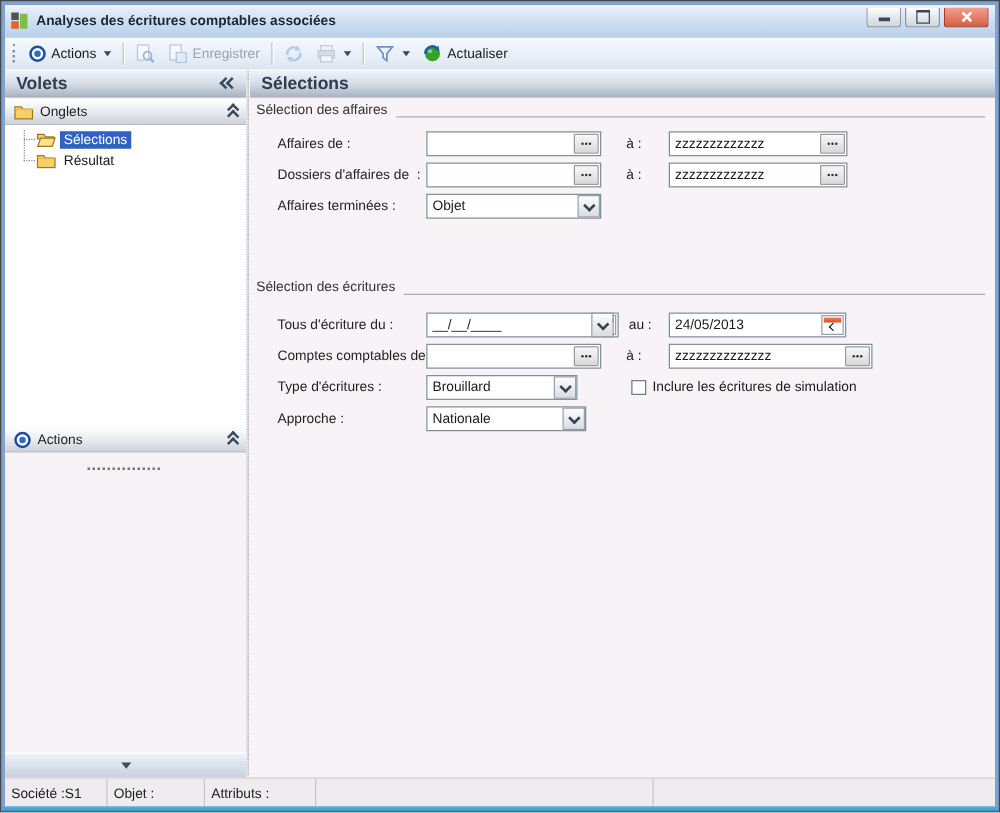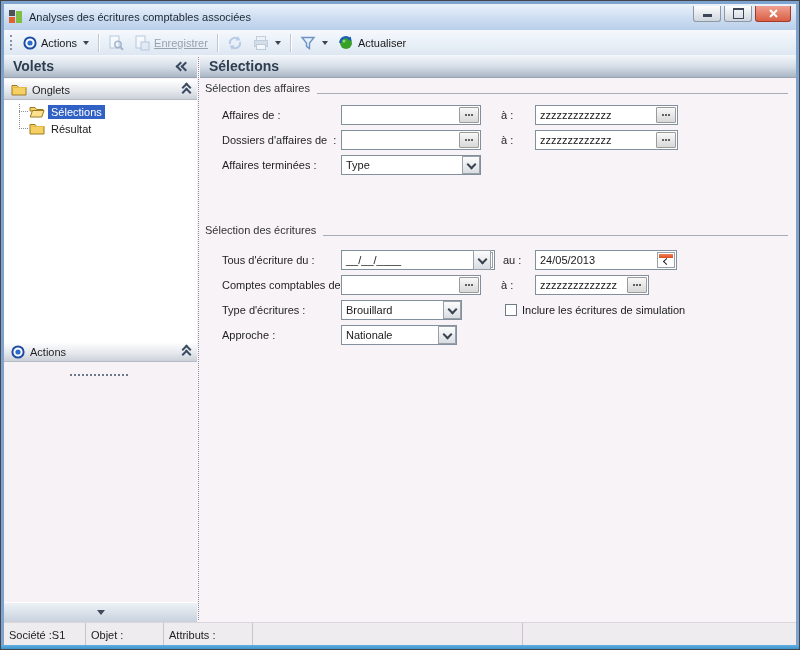--- a/index.html
+++ b/index.html
@@ -7,34 +7,34 @@
   .window{position:relative;width:800px;height:650px;box-sizing:border-box;border:1px solid #43474b;background:#7fa3cf;overflow:hidden;}
   .bottom-edge{position:absolute;left:0;right:0;bottom:0;height:4px;background:linear-gradient(#5fb0e0,#3d93cc);}
 
   
   .titlebar{position:absolute;left:3px;top:3px;right:3px;height:26px;display:flex;align-items:center;gap:6px;
     padding:0 5px;background:linear-gradient(#eaf2fc,#cdddf1 55%,#b9cfe9);}
   .app-icon{position:relative;width:14px;height:14px;flex:0 0 auto;}
   .app-icon .sq1{position:absolute;left:0;top:0;width:6px;height:6px;background:#4f5254;}
   .app-icon .sq2{position:absolute;left:0;top:7px;width:6px;height:6px;background:#e0622e;}
   .app-icon .sq3{position:absolute;left:7px;top:1px;width:6px;height:12px;background:#7cbf44;}
-  .title-text{font-weight:normal;color:#1c2633;}
+  .title-text{font-weight:bold;color:#1c2633;}
   .win-controls{margin-left:auto;display:flex;gap:3px;align-items:flex-start;margin-top:-6px;}
   .winbtn{width:28px;height:16px;border:1px solid #8e98a4;border-radius:0 0 3px 3px;border-top:none;
     background:linear-gradient(#fdfdfd,#cfd6de);display:flex;align-items:center;justify-content:center;box-sizing:border-box;}
   .winbtn.close{width:36px;background:linear-gradient(#f0a091,#d95f44);border-color:#a33b28;}
   .glyph-min{width:9px;height:3px;background:#3c4656;margin-top:4px;}
   .glyph-max{width:9px;height:8px;border:1px solid #3c4656;border-top:2px solid #3c4656;background:transparent;}
 
   
   .toolbar{position:absolute;left:3px;top:29px;right:3px;height:26px;display:flex;align-items:center;
     background:linear-gradient(#f6f9fd,#dde7f2);border-bottom:1px solid #c8d0dc;padding:0 4px;box-sizing:border-box;}
   .tb-grip{height:15px;border-left:2px dotted #8793a3;margin:0 6px 0 2px;}
   .tbtn{display:flex;align-items:center;gap:4px;padding:2px 5px;border-radius:2px;white-space:nowrap;}
-  .tbtn.disabled{color:#98a2ae;text-decoration:underline;}
+  .tbtn.disabled{color:#98a2ae;}
   .tb-sep{width:1px;height:18px;background:#bdc6d2;box-shadow:1px 0 0 #ffffff;margin:0 4px;}
   .caret{width:0;height:0;border-left:3px solid transparent;border-right:3px solid transparent;border-top:4px solid #3a4553;margin-left:2px;}
   .dim{opacity:.55;}
 
   
   .sidebar{position:absolute;left:3px;top:54px;width:193px;height:567px;background:#f6f2f5;}
   .main{position:absolute;left:199px;top:54px;right:3px;height:567px;background:#f7f3f6;}
   .vsplit{position:absolute;left:196px;top:54px;height:567px;width:3px;background:#f6f2f5;}
   .vsplit::before{content:"";position:absolute;left:1px;top:2px;bottom:2px;border-left:1px dotted #8b93a0;}
   .panel-header{position:absolute;left:0;right:0;top:0;height:23px;box-sizing:border-box;display:flex;align-items:center;
@@ -292,21 +292,21 @@
             <b></b>
             <b></b>
             <b></b>
           </span>
       </div>
     </div>
 
     <div class="frow" style="top:100px">
       <span class="flabel">Affaires terminées :</span>
       <div class="field" style="left:141px;width:140px">
-        <span class="val">Type</span>
+        <span class="val">Objet</span>
         <span class="dd-btn">
             <i class="chev"></i>
           </span>
       </div>
     </div>
 
     <div class="section-title" style="top:169px">
       <span>Sélection des écritures</span>
       <span class="line"></span>
     </div>
@@ -335,21 +335,21 @@
       <span class="flabel">Comptes comptables de :</span>
       <div class="field" style="left:141px;width:140px">
         <span class="val"></span>
         <span class="btn-browse">
             <b></b>
             <b></b>
             <b></b>
           </span>
       </div>
       <span class="flabel" style="left:301px">à :</span>
-      <div class="field" style="left:335px;width:114px">
+      <div class="field" style="left:335px;width:163px">
         <span class="val">zzzzzzzzzzzzzz</span>
         <span class="btn-browse">
             <b></b>
             <b></b>
             <b></b>
           </span>
       </div>
     </div>
 
     <div class="frow" style="top:245px">
@@ -359,21 +359,21 @@
         <span class="dd-btn">
             <i class="chev"></i>
           </span>
       </div>
       <span class="checkbox"></span>
       <span class="cb-label">Inclure les écritures de simulation</span>
     </div>
 
     <div class="frow" style="top:270px">
       <span class="flabel">Approche :</span>
-      <div class="field" style="left:141px;width:116px">
+      <div class="field" style="left:141px;width:128px">
         <span class="val">Nationale</span>
         <span class="dd-btn">
             <i class="chev"></i>
           </span>
       </div>
     </div>
   </div>
 
   <div class="statusbar">
     <span class="sb-cell" style="width:82px"><span>Société :</span><span>S1</span></span>

